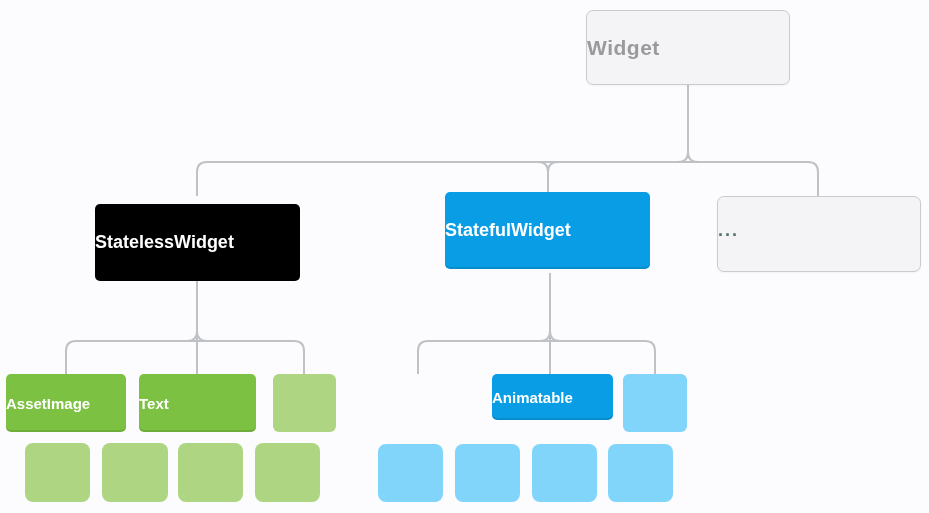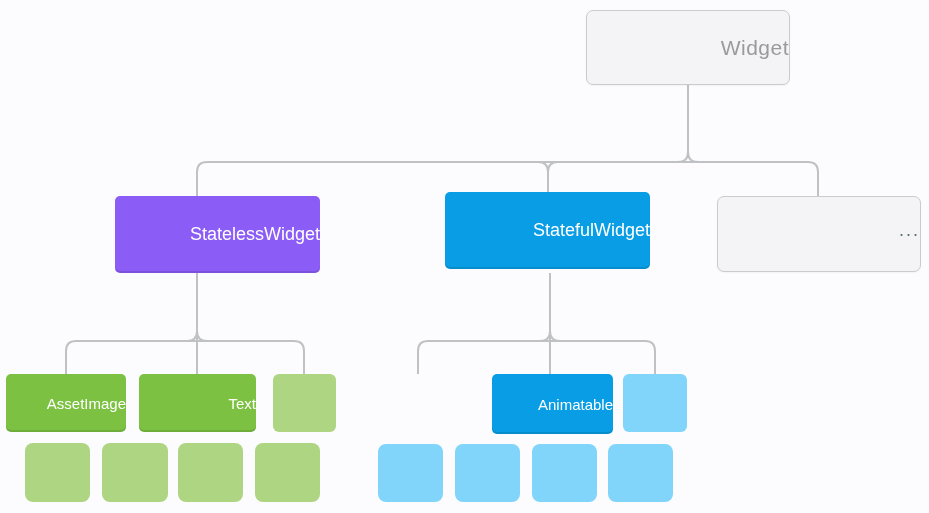--- a/index.html
+++ b/index.html
@@ -8,24 +8,24 @@
     position:relative;
     width:929px;height:513px;
     overflow:hidden;
   }
   .connector-layer{
     position:absolute;left:0;top:0;width:929px;height:513px;
     pointer-events:none;
   }
   .node{
     position:absolute;
-    display:flex;align-items:center;justify-content:flex-end;
+    display:flex;align-items:center;justify-content:flex-start;
     box-sizing:border-box;
     border-radius:5px;
-    font-weight:normal;
+    font-weight:bold;
   }
   .node.neutral{
     border:1px solid transparent;
     border-radius:7px;
     box-shadow:0 1px 2px rgba(0,0,0,0.04);
   }
   .node.solid{
     color:#fff;
     box-shadow:inset 0 -2px 0 rgba(0,0,0,0.10);
   }
@@ -58,21 +58,21 @@
       <path d="M 550 273 V 374"></path>
       <path d="M 540 341 Q 550 341 550 331 Q 550 341 560 341"></path>
       <path d="M 418 374 V 351 Q 418 341 428 341 H 645 Q 655 341 655 351 V 374"></path>
     </g>
   </svg>
 
   <div class="node neutral" style="left: 586px; top: 10px; width: 204px; height: 75px; background: rgb(244, 244, 246); border-color: rgb(201, 203, 207);">
     <span class="root-label" style="color: rgb(154, 154, 156);">Widget</span>
   </div>
 
-  <div class="node solid" style="left: 95px; top: 196px; width: 205px; height: 77px; background: #8b5cf6; margin-left: 20px;">
+  <div class="node solid" style="left: 95px; top: 204px; width: 205px; height: 77px; background: #000000;">
     <span class="l2-label">StatelessWidget</span>
   </div>
 
   <div class="node solid" style="left: 445px; top: 192px; width: 205px; height: 77px; background: rgb(8, 157, 228);">
     <span class="l2-label">StatefulWidget</span>
   </div>
 
   <div class="node neutral" style="left: 717px; top: 196px; width: 204px; height: 76px; background: rgb(244, 244, 246); border-color: rgb(201, 203, 207);">
     <span class="ellipsis-label" style="color: rgb(84, 113, 111);">...</span>
   </div>
@@ -81,21 +81,21 @@
     <span class="l3-label">Text</span>
   </div>
 
   <div class="node solid" style="left: 6px; top: 374px; width: 120px; height: 58px; background: rgb(124, 193, 66);">
     <span class="l3-label">AssetImage</span>
   </div>
 
   <div class="node spacer" style="left: 273px; top: 374px; width: 63px; height: 58px; background: rgb(174, 213, 129);"></div>
 
 
-  <div class="node solid" style="left: 492px; top: 374px; width: 121px; height: 60px; background: rgb(8, 157, 228);">
+  <div class="node solid" style="left: 492px; top: 374px; width: 121px; height: 46px; background: rgb(8, 157, 228);">
     <span class="l3-label">Animatable</span>
   </div>
 
   <div class="node spacer" style="left: 623px; top: 374px; width: 64px; height: 58px; background: rgb(129, 212, 250);"></div>
 
   <div class="node mini" style="left: 25px; top: 443px; width: 65px; height: 59px; background: rgb(174, 213, 129);"></div>
   <div class="node mini" style="left: 102px; top: 443px; width: 66px; height: 59px; background: rgb(174, 213, 129);"></div>
   <div class="node mini" style="left: 178px; top: 443px; width: 65px; height: 59px; background: rgb(174, 213, 129);"></div>
   <div class="node mini" style="left: 255px; top: 443px; width: 65px; height: 59px; background: rgb(174, 213, 129);"></div>
 

